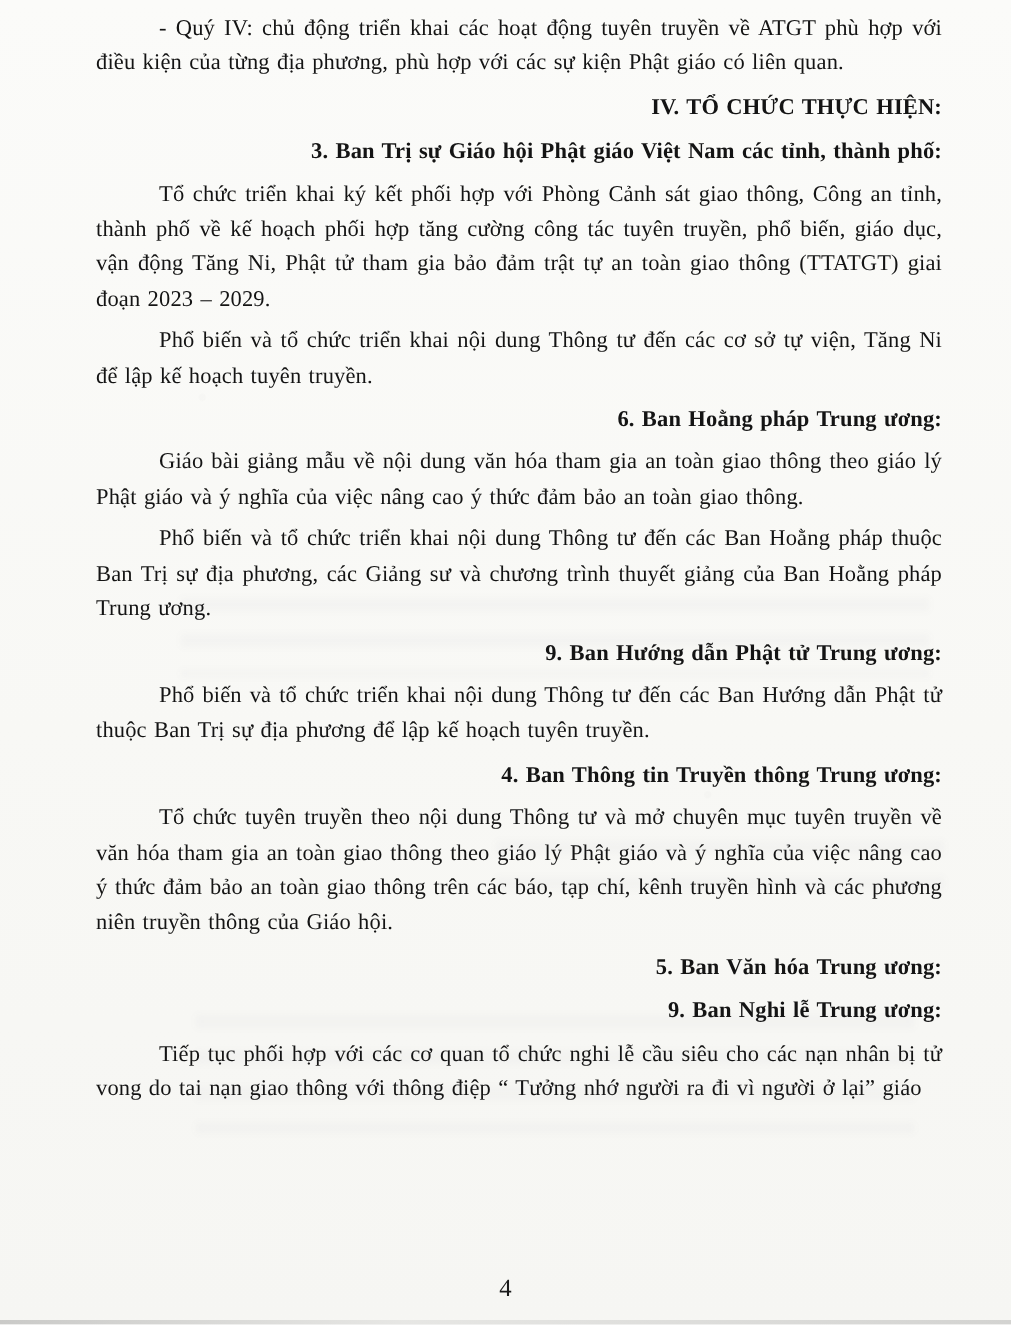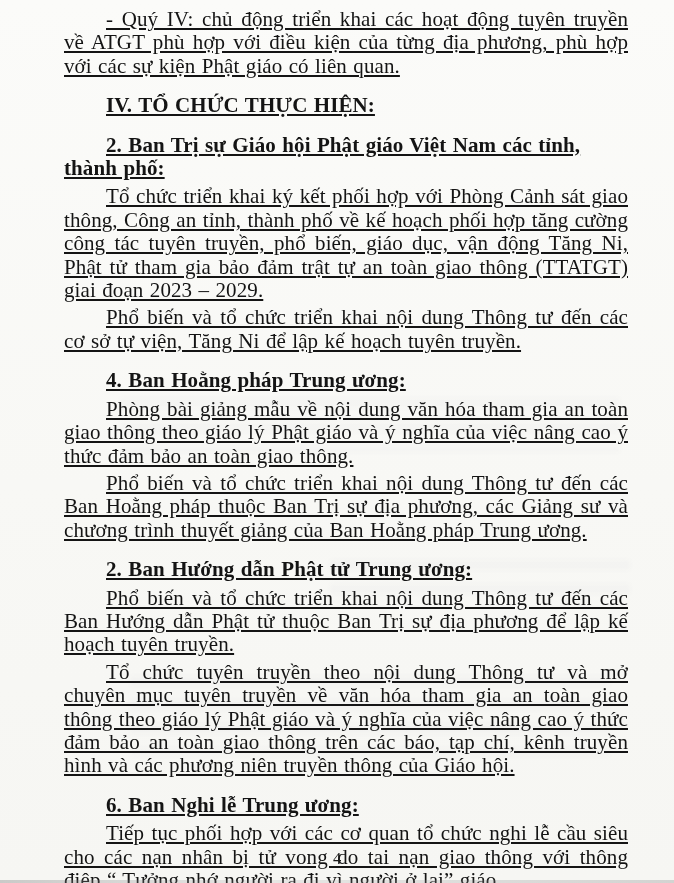--- a/index.html
+++ b/index.html
@@ -17,33 +17,32 @@
       radial-gradient(circle at 20% 30%, rgba(0,0,0,0.012) 0 2px, transparent 3px),
       radial-gradient(circle at 70% 60%, rgba(0,0,0,0.012) 0 2px, transparent 3px),
       linear-gradient(180deg, #fbfbf9 0%, #f8f8f5 55%, #f6f6f3 100%);
     overflow: hidden;
     box-sizing: border-box;
     padding: 8px 46px 0 64px;
     font-family: "Liberation Serif", "DejaVu Serif", serif;
     color: #141414;
   }
   .doc p {
-    font-size: 21px;
+    font-size: 15px;
     line-height: 23.4px;
     margin: 0 0 4px 0;
     text-align: justify;
     text-indent: 42px;
     letter-spacing: 0.1px;
     word-spacing: 1px;
-    text-decoration: underline;
   }
   .doc p.heading {
     font-weight: bold;
-    text-align: left;
-    margin-top: 16px;
+    text-align: right;
+    margin-top: 6px;
     margin-bottom: 5px;
   }
   .page-number {
     position: absolute;
     left: 0;
     right: 0;
     bottom: 14px;
     text-align: center;
     font-size: 16.5px;
     color: #1a1a1a;
@@ -75,30 +74,32 @@
       rgba(130,130,130,0.3) 100%);
   }
 </style>
 </head>
 <body>
 
 <div class="page">
   <div class="doc">
     <p class="body">- Quý IV: chủ động triển khai các hoạt động tuyên truyền về ATGT phù hợp với điều kiện của từng địa phương, phù hợp với các sự kiện Phật giáo có liên quan.</p>
     <p class="heading">IV. TỔ CHỨC THỰC HIỆN:</p>
-    <p class="heading">2. Ban Trị sự Giáo hội Phật giáo Việt Nam các tỉnh, thành phố:</p>
+    <p class="heading">3. Ban Trị sự Giáo hội Phật giáo Việt Nam các tỉnh, thành phố:</p>
     <p class="body">Tổ chức triển khai ký kết phối hợp với Phòng Cảnh sát giao thông, Công an tỉnh, thành phố về kế hoạch phối hợp tăng cường công tác tuyên truyền, phổ biến, giáo dục, vận động Tăng Ni, Phật tử tham gia bảo đảm trật tự an toàn giao thông (TTATGT) giai đoạn 2023 – 2029.</p>
     <p class="body">Phổ biến và tổ chức triển khai nội dung Thông tư đến các cơ sở tự viện, Tăng Ni để lập kế hoạch tuyên truyền.</p>
-    <p class="heading">4. Ban Hoằng pháp Trung ương:</p>
-    <p class="body">Phòng bài giảng mẫu về nội dung văn hóa tham gia an toàn giao thông theo giáo lý Phật giáo và ý nghĩa của việc nâng cao ý thức đảm bảo an toàn giao thông.</p>
+    <p class="heading">6. Ban Hoằng pháp Trung ương:</p>
+    <p class="body">Giáo bài giảng mẫu về nội dung văn hóa tham gia an toàn giao thông theo giáo lý Phật giáo và ý nghĩa của việc nâng cao ý thức đảm bảo an toàn giao thông.</p>
     <p class="body">Phổ biến và tổ chức triển khai nội dung Thông tư đến các Ban Hoằng pháp thuộc Ban Trị sự địa phương, các Giảng sư và chương trình thuyết giảng của Ban Hoằng pháp Trung ương.</p>
-    <p class="heading">2. Ban Hướng dẫn Phật tử Trung ương:</p>
+    <p class="heading">9. Ban Hướng dẫn Phật tử Trung ương:</p>
     <p class="body">Phổ biến và tổ chức triển khai nội dung Thông tư đến các Ban Hướng dẫn Phật tử thuộc Ban Trị sự địa phương để lập kế hoạch tuyên truyền.</p>
+    <p class="heading">4. Ban Thông tin Truyền thông Trung ương:</p>
     <p class="body">Tổ chức tuyên truyền theo nội dung Thông tư và mở chuyên mục tuyên truyền về văn hóa tham gia an toàn giao thông theo giáo lý Phật giáo và ý nghĩa của việc nâng cao ý thức đảm bảo an toàn giao thông trên các báo, tạp chí, kênh truyền hình và các phương niên truyền thông của Giáo hội.</p>
-    <p class="heading">6. Ban Nghi lễ Trung ương:</p>
+    <p class="heading">5. Ban Văn hóa Trung ương:</p>
+    <p class="heading">9. Ban Nghi lễ Trung ương:</p>
     <p class="body">Tiếp tục phối hợp với các cơ quan tổ chức nghi lễ cầu siêu cho các nạn nhân bị tử vong do tai nạn giao thông với thông điệp “ Tưởng nhớ người ra đi vì người ở lại” giáo</p>
   </div>
 
   <div class="bleed bleed-1"></div>
   <div class="bleed bleed-2"></div>
   <div class="bleed bleed-3"></div>
 
   <div class="page-number">4</div>
   <div class="scan-edge"></div>
 </div>

